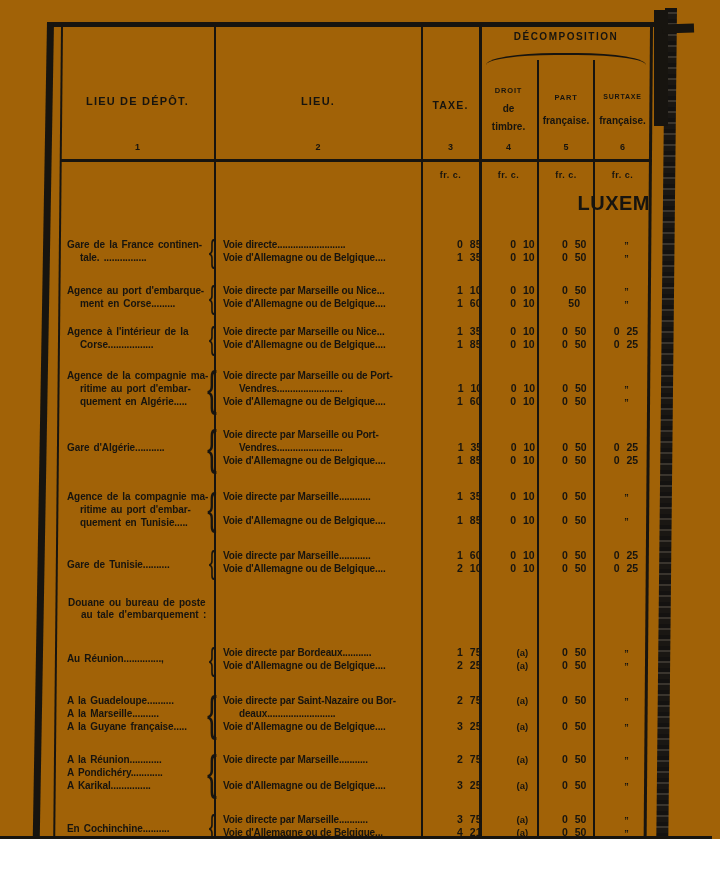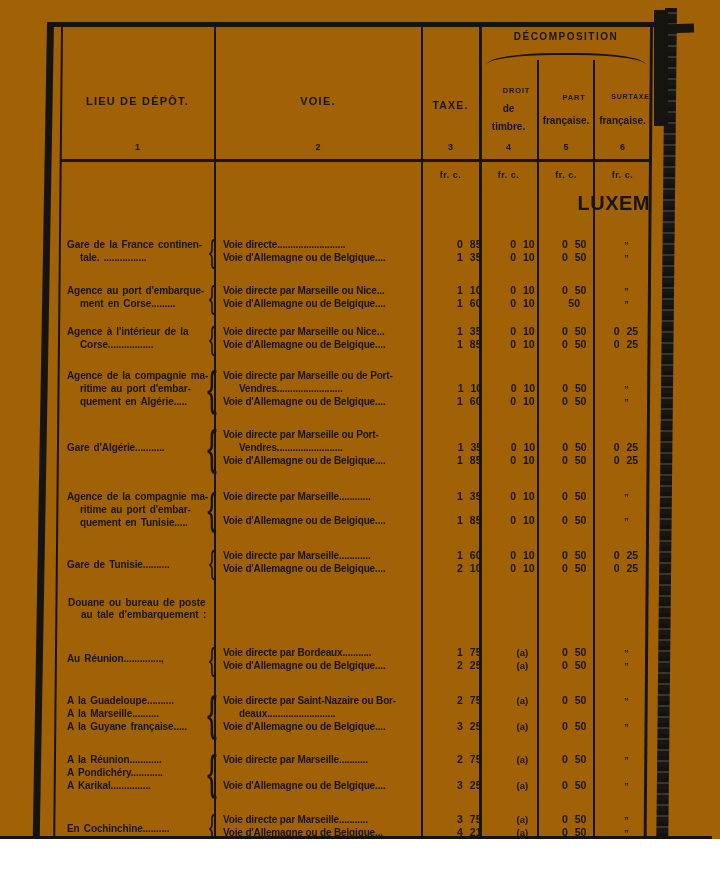--- a/index.html
+++ b/index.html
@@ -6,21 +6,21 @@
   .sheet{position:relative;width:720px;height:878px;background:#a16207;overflow:hidden;
          font-family:Liberation Sans, sans-serif;color:#17140f;}
   .abs{position:absolute;}
   .ink{background:#17140f;}
   .hline{position:absolute;background:#17140f;}
   .vline{position:absolute;background:#17140f;}
   .hdr{position:absolute;text-align:center;font-weight:700;white-space:nowrap;}
   .decomp{font-size:10px;letter-spacing:1.5px;}
   .curve{position:absolute;border-top:2px solid #17140f;border-radius:50% 50% 0 0/14px 14px 0 0;height:10px;}
   .colmain{font-size:11px;letter-spacing:1.2px;}
-  .colsub-sm{font-size:7.5px;letter-spacing:.8px;margin-left:8px;}
+  .colsub-sm{font-size:7.5px;letter-spacing:.8px;}
   .colsub{font-size:10px;font-weight:700;}
   .colnum{font-size:9px;}
   .unit{font-size:9px;letter-spacing:.5px;}
   .luxem{position:absolute;font-size:20px;font-weight:700;letter-spacing:.5px;text-align:right;}
   .group{position:absolute;left:61px;width:591px;}
   .lieu{position:absolute;left:0;top:0;width:152px;font-size:10px;font-weight:700;}
   .lieu-line{height:13px;line-height:13px;white-space:nowrap;overflow:hidden;padding-left:6px;
              letter-spacing:-0.1px;word-spacing:1.5px;}
   .lieu-line.ind{padding-left:19px;}
   .brace{position:absolute;left:143px;top:0;width:16px;display:flex;align-items:center;
@@ -59,21 +59,21 @@
   <div class="vline" style="left:214px;top:27px;width:1.8px;height:810px;"></div>
   <div class="vline" style="left:421px;top:27px;width:1.8px;height:810px;"></div>
   <div class="vline" style="left:479px;top:27px;width:3px;height:810px;"></div>
   <div class="vline" style="left:537px;top:60px;width:1.6px;height:777px;"></div>
   <div class="vline" style="left:593px;top:60px;width:1.6px;height:777px;"></div>
 
   <div class="hdr decomp" style="left:484px;top:31px;width:164px;">DÉCOMPOSITION</div>
   <div class="curve" style="left:486px;top:53px;width:160px;"></div>
 
   <div class="hdr colmain" style="left:61px;top:95px;width:153px;">LIEU DE DÉPÔT.</div>
-  <div class="hdr colmain" style="left:215px;top:95px;width:206px;">VOIE.</div>
+  <div class="hdr colmain" style="left:215px;top:95px;width:206px;">LIEU.</div>
   <div class="hdr colmain" style="left:421px;top:99px;width:59px;font-size:10.5px;">TAXE.</div>
 
   <div class="hdr colsub-sm" style="left:480px;top:86px;width:57px;">DROIT</div>
   <div class="hdr colsub" style="left:480px;top:103px;width:57px;">de</div>
   <div class="hdr colsub" style="left:480px;top:121px;width:57px;">timbre.</div>
 
   <div class="hdr colsub-sm" style="left:538px;top:93px;width:56px;">PART</div>
   <div class="hdr colsub" style="left:538px;top:115px;width:56px;">française.</div>
 
   <div class="hdr colsub-sm" style="left:594px;top:93px;width:57px;font-size:7px;">SURTAXE</div>

